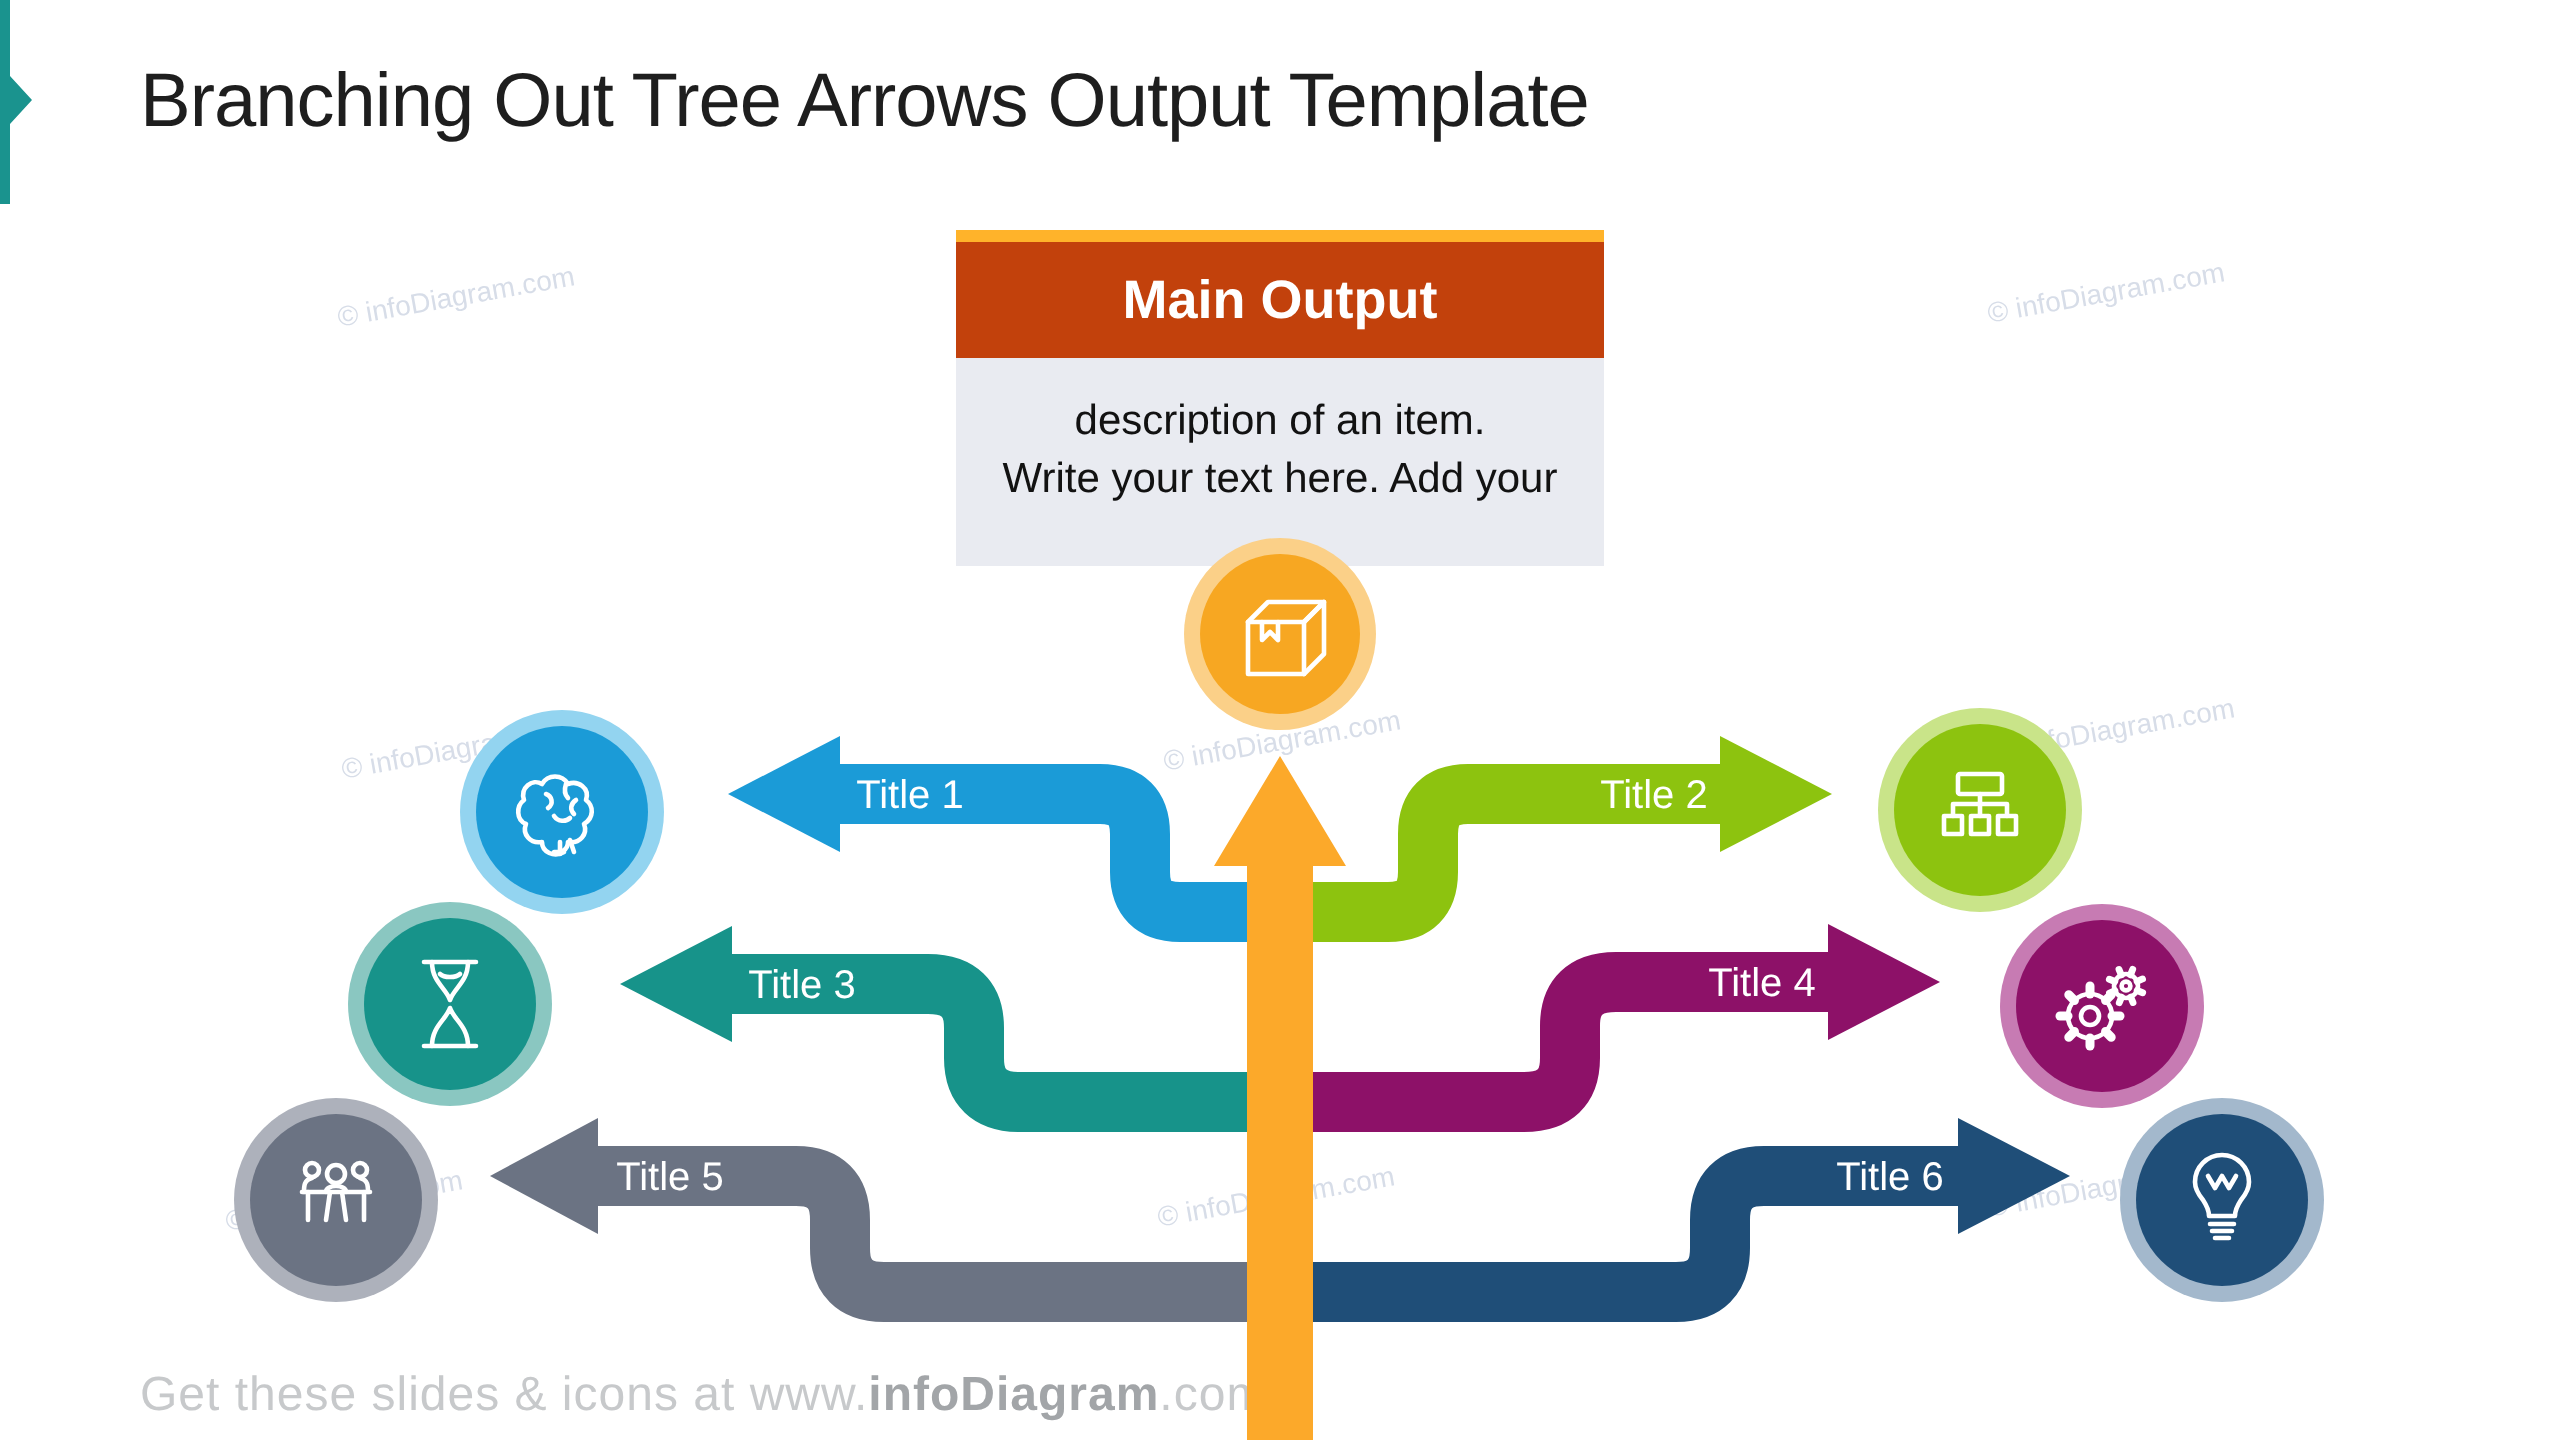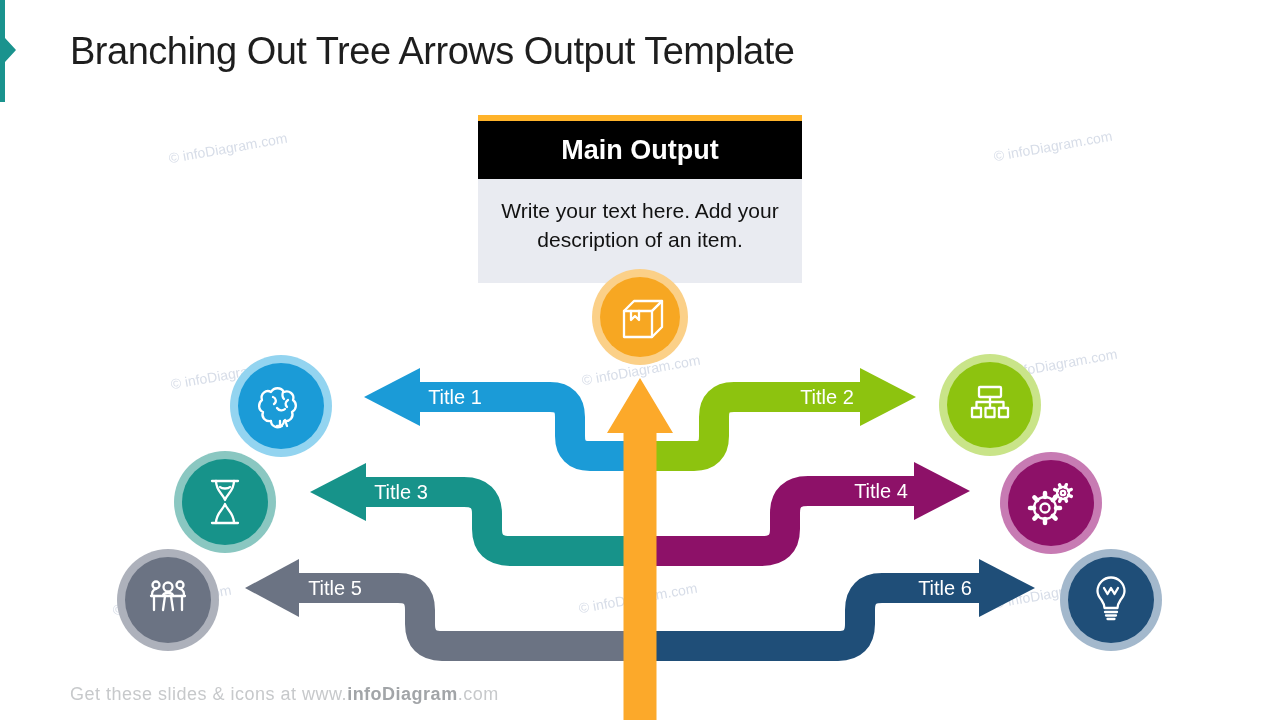--- a/index.html
+++ b/index.html
@@ -12,29 +12,29 @@
     transform:rotate(-10deg); user-select:none;
   }
   #slide-title {
     position:absolute; left:70px; top:30px; font-size:38px; color:#1e1e1e;
     letter-spacing:-0.5px; white-space:nowrap;
   }
   #accent { position:absolute; left:0; top:0; }
   #main-box { position:absolute; left:478px; top:115px; width:324px; }
   #main-box .strip  { height:6px;  background:#FFB32A; }
   #main-box .header {
-    height:58px; background:#000000; color:#ffffff; font-size:27px; font-weight:bold;
+    height:58px; background:#c2410c; color:#ffffff; font-size:27px; font-weight:bold;
     display:flex; align-items:center; justify-content:center;
   }
   #main-box .bodybox {
     height:104px; background:#E9EBF1; color:#121212; font-size:21px;
     text-align:center; box-sizing:border-box; padding-top:17px; line-height:29px;
   }
   #footer {
-    position:absolute; left:70px; top:684px; font-size:18px; color:#c7c9cb;
+    position:absolute; left:70px; top:684px; font-size:24px; color:#c7c9cb;
     letter-spacing:0.5px; white-space:nowrap;
   }
   #footer .brand { font-weight:bold; color:#a2a5a8; }
   #diagram { position:absolute; left:0; top:0; }
   .lbl { font-size:20px; fill:#ffffff; text-anchor:middle; }
   .ribbon { fill:none; stroke-width:30px; }
   .icon { fill:none; stroke:#ffffff; stroke-width:2.3px; stroke-linecap:round; stroke-linejoin:round; }
 </style>
 </head>
 <body>
@@ -51,22 +51,22 @@
 <svg id="accent" width="18" height="102" viewBox="0 0 18 102">
   <polygon points="0,0 5,0 5,38 16,50 5,62 5,102 0,102" fill="#1A938E"></polygon>
 </svg>
 
 <div id="slide-title">Branching Out Tree Arrows Output Template</div>
 
 <div id="main-box">
   <div class="strip"></div>
   <div class="header">Main Output</div>
   <div class="bodybox">
+    <div>description of an item.</div>
     <div>Write your text here. Add your</div>
-    <div>description of an item.</div>
   </div>
 </div>
 
 <div id="footer">
   <span>Get these slides &amp; icons at www.</span><span class="brand">infoDiagram</span><span>.com</span>
 </div>
 
 <svg id="diagram" width="1280" height="720" viewBox="0 0 1280 720">
 
   <path class="ribbon" d="M 420 397 L 550 397 Q 570 397 570 417 L 570 436 Q 570 456 590 456 L 646 456" stroke="#1B9BD7"></path>

